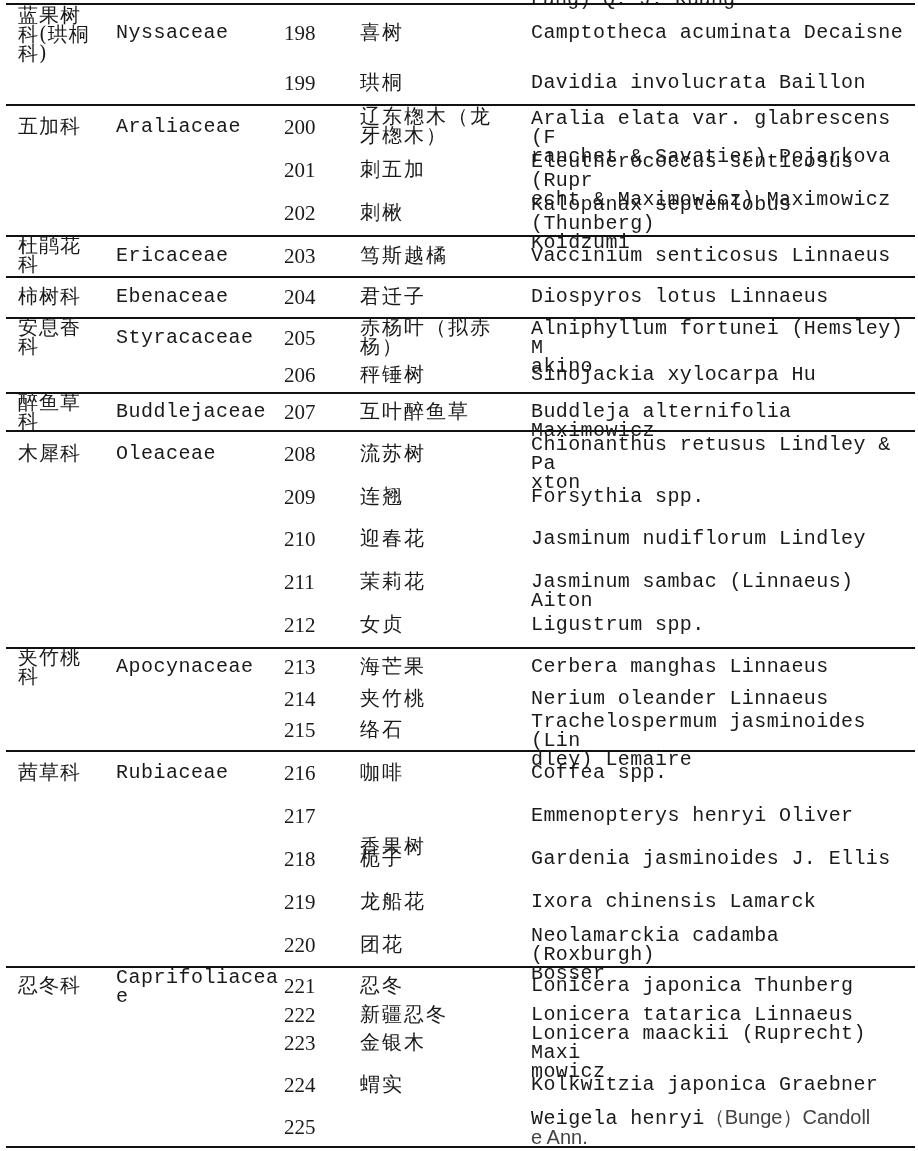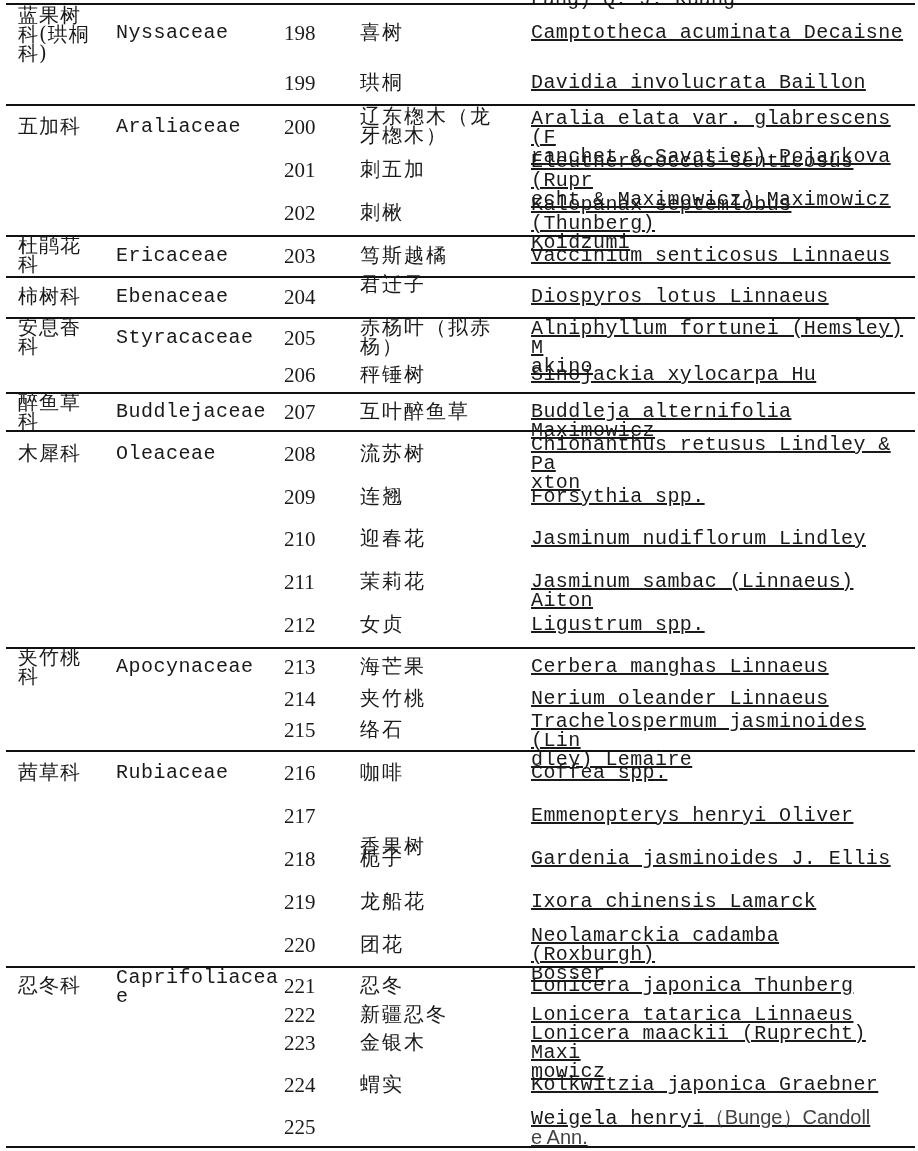--- a/index.html
+++ b/index.html
@@ -4,21 +4,21 @@
 <style>
   html, body { margin: 0; padding: 0; background: #ffffff; }
   body { width: 918px; height: 1151px; position: relative; overflow: hidden;
          font-family: "DejaVu Serif", "Liberation Serif", serif; color: #1a1a1a; }
   .rule { position: absolute; left: 6px; width: 909px; height: 0; border-top: 2px solid #111; }
   .cell { position: absolute; white-space: pre-line; font-size: 20px; line-height: 20px; }
   .fam-cn { left: 18px; width: 80px; font-size: 20px; line-height: 19px; letter-spacing: 1px; }
   .fam-la { left: 116px; width: 160px; font-family: "Liberation Mono", "DejaVu Sans Mono", monospace; font-size: 20px; letter-spacing: 0.5px; }
   .num { left: 284px; width: 60px; font-family: "Liberation Serif", "DejaVu Serif", serif; font-size: 21px; }
   .cn { left: 360px; width: 160px; font-size: 20px; line-height: 19px; letter-spacing: 2px; }
-  .la { left: 531px; width: 384px; font-family: "Liberation Mono", "DejaVu Sans Mono", monospace; font-size: 20px; line-height: 19px; letter-spacing: 0.4px; text-decoration: underline; }
+  .la { left: 531px; width: 384px; font-family: "Liberation Mono", "DejaVu Sans Mono", monospace; font-size: 20px; line-height: 19px; letter-spacing: 0.4px; }
   .clip { position: absolute; left: 531px; top: -12px; font-family: "Liberation Mono", monospace; font-size: 20px; color: #222; }
   .sans { font-family: "Liberation Sans", "DejaVu Sans", sans-serif; }
 </style>
 </head>
 <body>
 
 <div>
 
   <div class="clip">Fang) Q. J. Kuang</div>
 
@@ -84,21 +84,21 @@
       <div class="cell cn" style="top:246px">笃斯越橘</div>
       <div class="cell la" style="top:246px">Vaccinium senticosus Linnaeus</div>
     </div>
   </div>
 
   <div>
     <div class="cell fam-cn" style="top:287px">柿树科</div>
     <div class="cell fam-la" style="top:287px">Ebenaceae</div>
     <div>
       <div class="cell num" style="top:287px">204</div>
-      <div class="cell cn" style="top:275px">君迁子</div>
+      <div class="cell cn" style="top:287px">君迁子</div>
       <div class="cell la" style="top:287px">Diospyros lotus Linnaeus</div>
     </div>
   </div>
 
   <div>
     <div class="cell fam-cn" style="top:318px">安息香
 科</div>
     <div class="cell fam-la" style="top:328px">Styracaceae</div>
     <div>
       <div class="cell num" style="top:328px">205</div>

